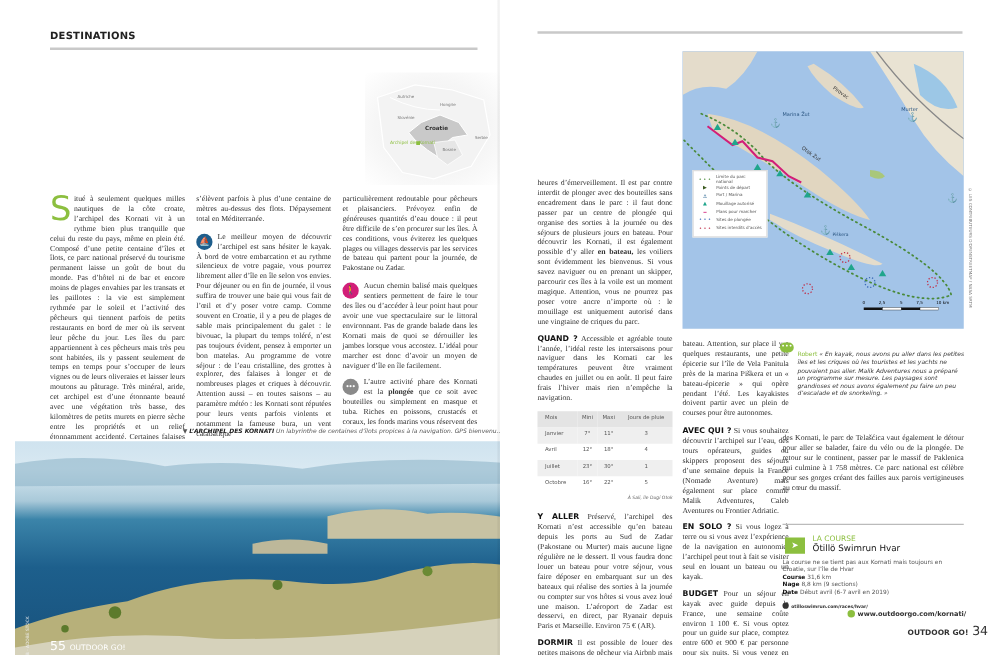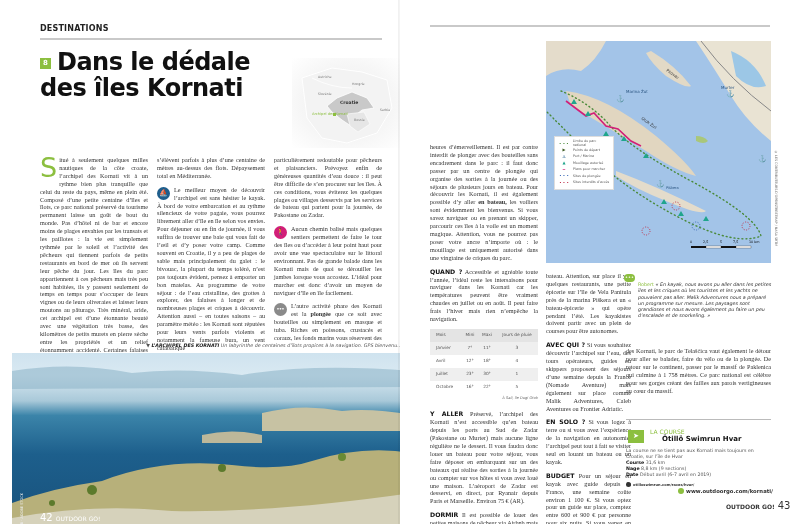--- a/index.html
+++ b/index.html
@@ -60,40 +60,39 @@
 
   .head-kw { font-family: "DejaVu Sans", sans-serif; font-weight: bold; font-size: 6.2px; color: #111; }
 
   .testimonial { position: absolute; left: 238px; top: 282px; width: 135px; font-family: "DejaVu Sans", sans-serif; font-style: italic; font-size: 4.8px; line-height: 6.3px; color: #333; }
   .testimonial .bubble { position: absolute; left: -14px; top: -8px; width: 11px; height: 8px; background: #8cbf3f; border-radius: 5px; color: #fff; font-size: 5px; line-height: 6px; text-align: center; font-style: normal; }
   .testimonial .name { color: #8cbf3f; font-style: normal; }
 
   .race-box { position: absolute; left: 226px; top: 419px; width: 145px; border-top: 1px solid #bbb; padding-top: 8px; font-family: "DejaVu Sans", sans-serif; }
   .race-icon { position: absolute; left: 2px; top: 10px; width: 16px; height: 13px; background: #8cbf3f; color: #fff; font-size: 7px; line-height: 13px; text-align: center; }
   .race-kicker { margin-left: 24px; font-size: 6px; color: #8cbf3f; }
-  .race-name { margin-left: 36px; font-size: 7px; font-weight: bold; color: #111; }
+  .race-name { margin-left: 24px; font-size: 7px; font-weight: normal; color: #111; }
   .race-body { margin-top: 5px; font-size: 4.7px; line-height: 6px; color: #555; }
   .race-body b { color: #111; }
   .race-link { margin-top: 4px; font-size: 3.6px; color: #333; font-weight: bold; }
   .race-link .dot { display: inline-block; width: 5px; height: 5px; border-radius: 50%; background: #333; vertical-align: -1px; margin-right: 2px; }
   .web-link { position: absolute; left: 265px; top: 488px; width: 108px; text-align: right; font-family: "DejaVu Sans", sans-serif; font-weight: bold; font-size: 5.3px; color: #333; }
   .web-link .dot { display: inline-block; width: 6px; height: 6px; border-radius: 50%; background: #8cbf3f; vertical-align: -1px; margin-right: 2px; }
   .folio-right { position: absolute; left: 326px; top: 500px; font-family: "DejaVu Sans", sans-serif; font-size: 6px; font-weight: bold; color: #333; }
   .folio-right .pn { font-size: 10px; font-weight: normal; margin-left: 3px; }
 </style>
 </head>
 <body>
 
 <div class="spread">
 
   <div class="page page-left">
     <div class="section-label">DESTINATIONS</div>
     <div class="rule-top rule-left"></div>
 
-    <h1 class="title"><span class="num-badge">8</span><span>Dans le dédale des îles Kornati</span></h1>
 
 
     <div class="locator">
       <svg viewBox="0 0 110 90">
         <path d="M10 20 L40 10 L70 14 L95 22 L100 50 L85 75 L55 85 L30 80 L15 60 Z" fill="#f3f3f3" stroke="#fff" stroke-width="1"></path>
         <path d="M45 40 L60 34 L75 40 L82 50 L70 52 L60 60 L62 70 L50 62 L40 54 L35 48 Z" fill="#c9c9c9" stroke="#fff" stroke-width="0.8"></path>
         <path d="M55 56 L72 54 L78 66 L66 74 L58 68 Z" fill="#e6e6e6" stroke="#fff" stroke-width="0.6"></path>
         <path d="M20 20 Q40 30 60 30" fill="none" stroke="#fff" stroke-width="0.8"></path>
         <text class="loc-label" x="26" y="20">Autriche</text>
         <text class="loc-label" x="60" y="27">Hongrie</text>
@@ -128,21 +127,21 @@
         <path d="M0 18 Q60 8 120 20 Q170 14 230 22 Q300 10 400 18 L400 34 L0 36 Z" fill="#8fb5c9" opacity="0.6"></path>
         <path d="M250 60 Q290 50 330 58 Q360 55 400 62 L400 78 L250 78 Z" fill="#c7c2a3"></path>
         <path d="M190 82 Q220 75 250 82 L250 90 L190 90 Z" fill="#bdb89a"></path>
         <path d="M0 184 L0 150 Q40 135 90 128 Q150 105 220 112 Q270 118 300 108 Q350 92 400 100 L400 184 Z" fill="#b7b07a"></path>
         <path d="M0 184 L0 165 Q80 150 160 158 Q260 160 400 140 L400 184 Z" fill="#d6d2bb"></path>
         <circle cx="80" cy="137" r="5" fill="#5c7a2c"></circle>
         <circle cx="210" cy="115" r="4" fill="#5c7a2c"></circle>
         <circle cx="330" cy="104" r="4" fill="#6a8a34"></circle>
         <circle cx="40" cy="150" r="3" fill="#5c7a2c"></circle>
       </svg>
-      <div class="folio-left" style="top:159px;"><span class="pn">42</span><span>OUTDOOR GO!</span></div>
+      <div class="folio-left" style="top:159px;"><span class="pn">55</span><span>OUTDOOR GO!</span></div>
       <div class="credit-left" style="top:140px;">© LDBB · ADOBE STOCK</div>
     </div>
   </div>
 
   <div class="gutter"></div>
 
   <div class="page page-right">
     <div class="rule-top rule-right"></div>
 
 
@@ -300,15 +299,15 @@
         <div>La course ne se tient pas aux Kornati mais toujours en Croatie, sur l’île de Hvar</div>
         <div><b>Course</b><span> 31,6 km</span></div>
         <div><b>Nage</b><span> 8,8 km (9 sections)</span></div>
         <div><b>Date</b><span> Début avril (6-7 avril en 2019)</span></div>
       </div>
       <div class="race-link"><span class="dot"></span><span>otilloswimrun.com/races/hvar/</span></div>
     </div>
 
     <div class="web-link"><span class="dot"></span><span>www.outdoorgo.com/kornati/</span></div>
 
-    <div class="folio-right"><span>OUTDOOR GO!</span><span class="pn">43</span></div>
+    <div class="folio-right"><span>OUTDOOR GO!</span><span class="pn">34</span></div>
   </div>
 </div>
 
 </body></html>

